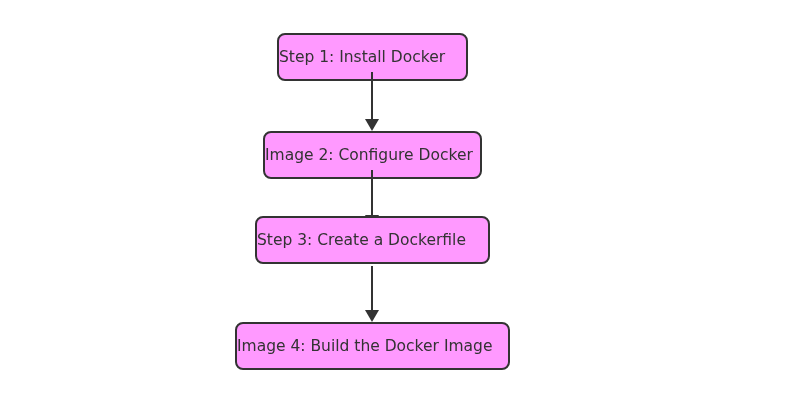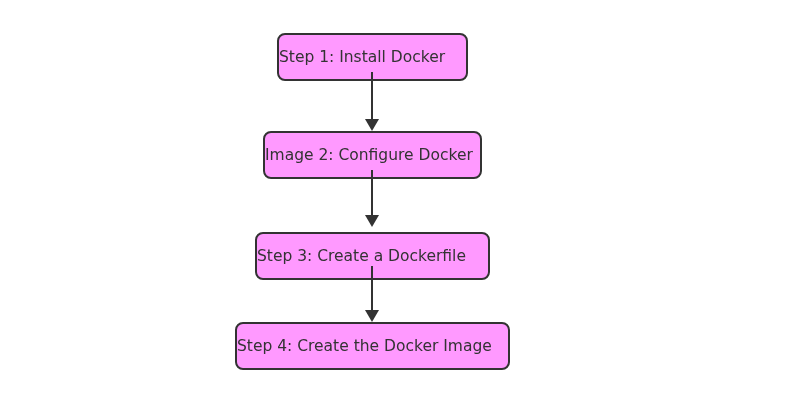--- a/index.html
+++ b/index.html
@@ -34,21 +34,21 @@
     white-space: nowrap;
     color: var(--text);
     font-size: 15.5px;
   }
   .node .label {
     display: inline-block;
     white-space: nowrap;
   }
   .node1 { left: 277px; top: 33px;  width: 191px; }
   .node2 { left: 263px; top: 131px; width: 219px; }
-  .node3 { left: 255px; top: 232px; width: 235px; }
+  .node3 { left: 255px; top: 216px; width: 235px; }
   .node4 { left: 235px; top: 322px; width: 275px; }
   .edge-line {
     position: absolute;
     left: 371px;
     width: 2px;
     background: var(--edge);
   }
   .edge1-line { top: 72px;  height: 48px; }
   .edge2-line { top: 170px; height: 46px; }
   .edge3-line { top: 266px; height: 45px; }
@@ -85,16 +85,16 @@
   <div class="arrowhead edge2-head"></div>
 
   <div class="node node3">
     <span class="label">Step 3: Create a Dockerfile</span>
   </div>
 
   <div class="edge-line edge3-line"></div>
   <div class="arrowhead edge3-head"></div>
 
   <div class="node node4">
-    <span class="label">Step 4: Create the Docker Image</span>
+    <span class="label">Image 4: Build the Docker Image</span>
   </div>
 
 </div>
 
 </body></html>

